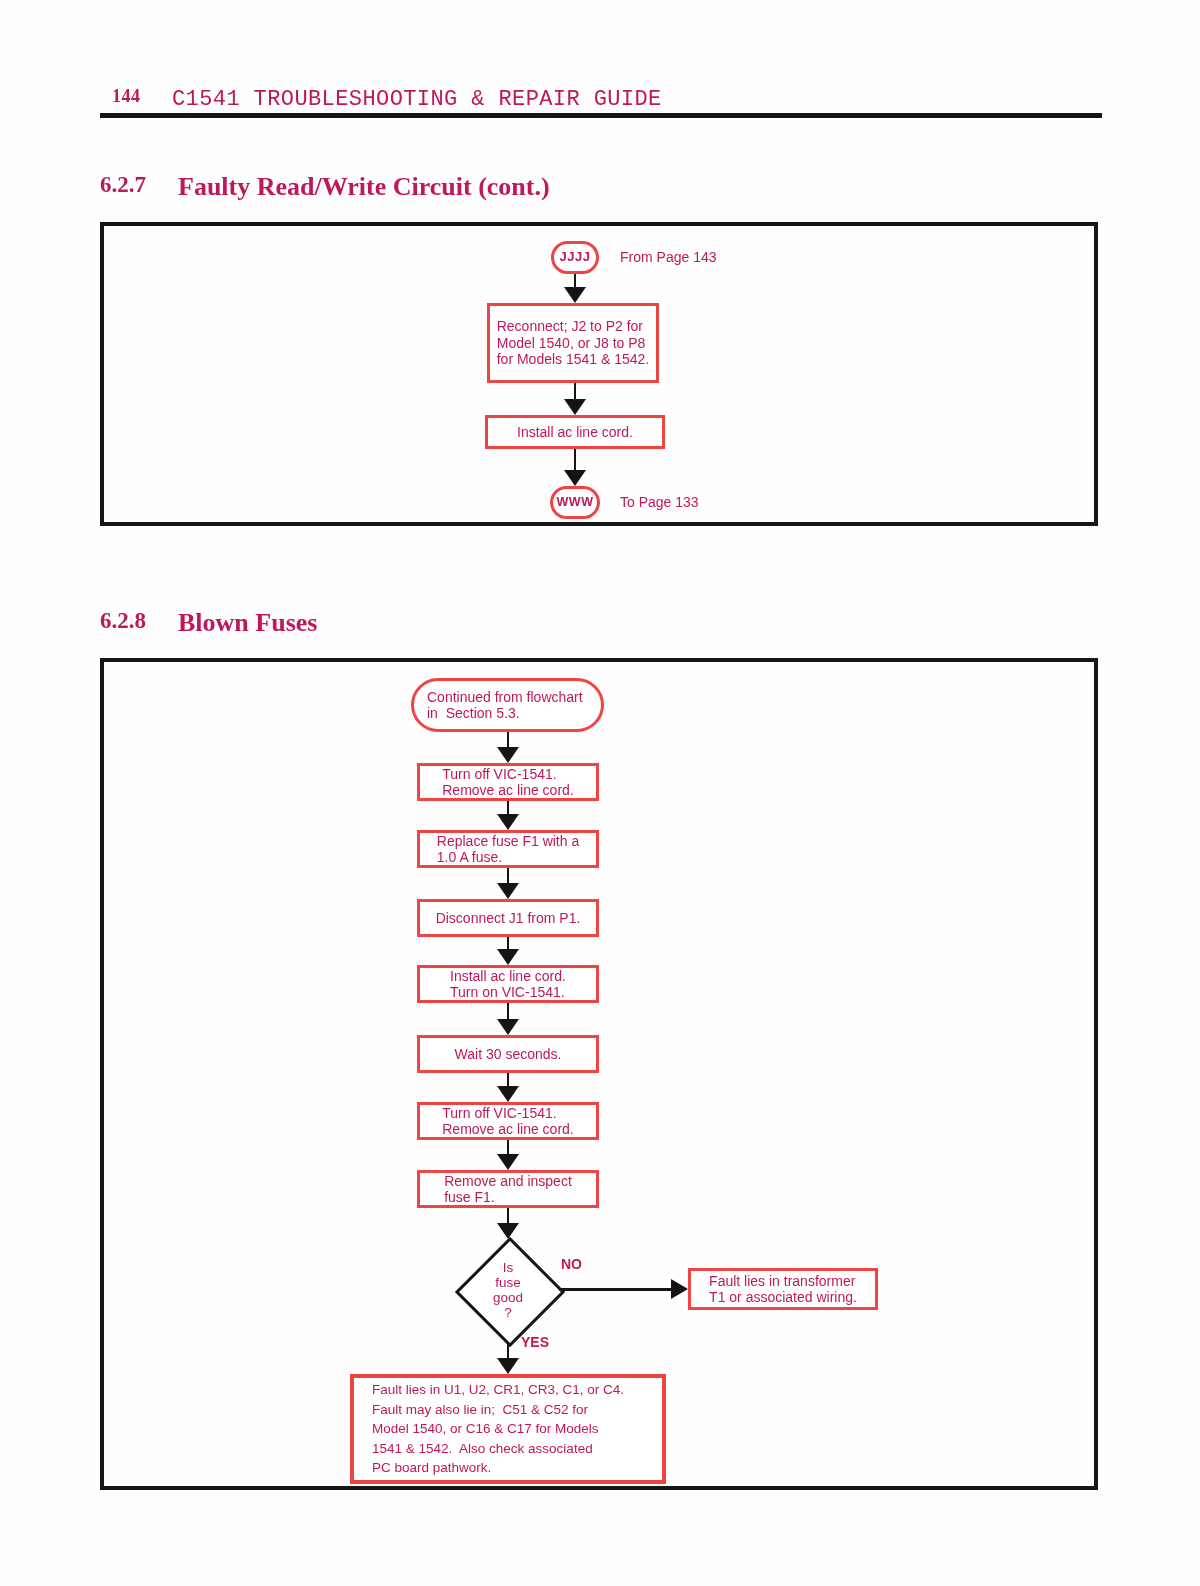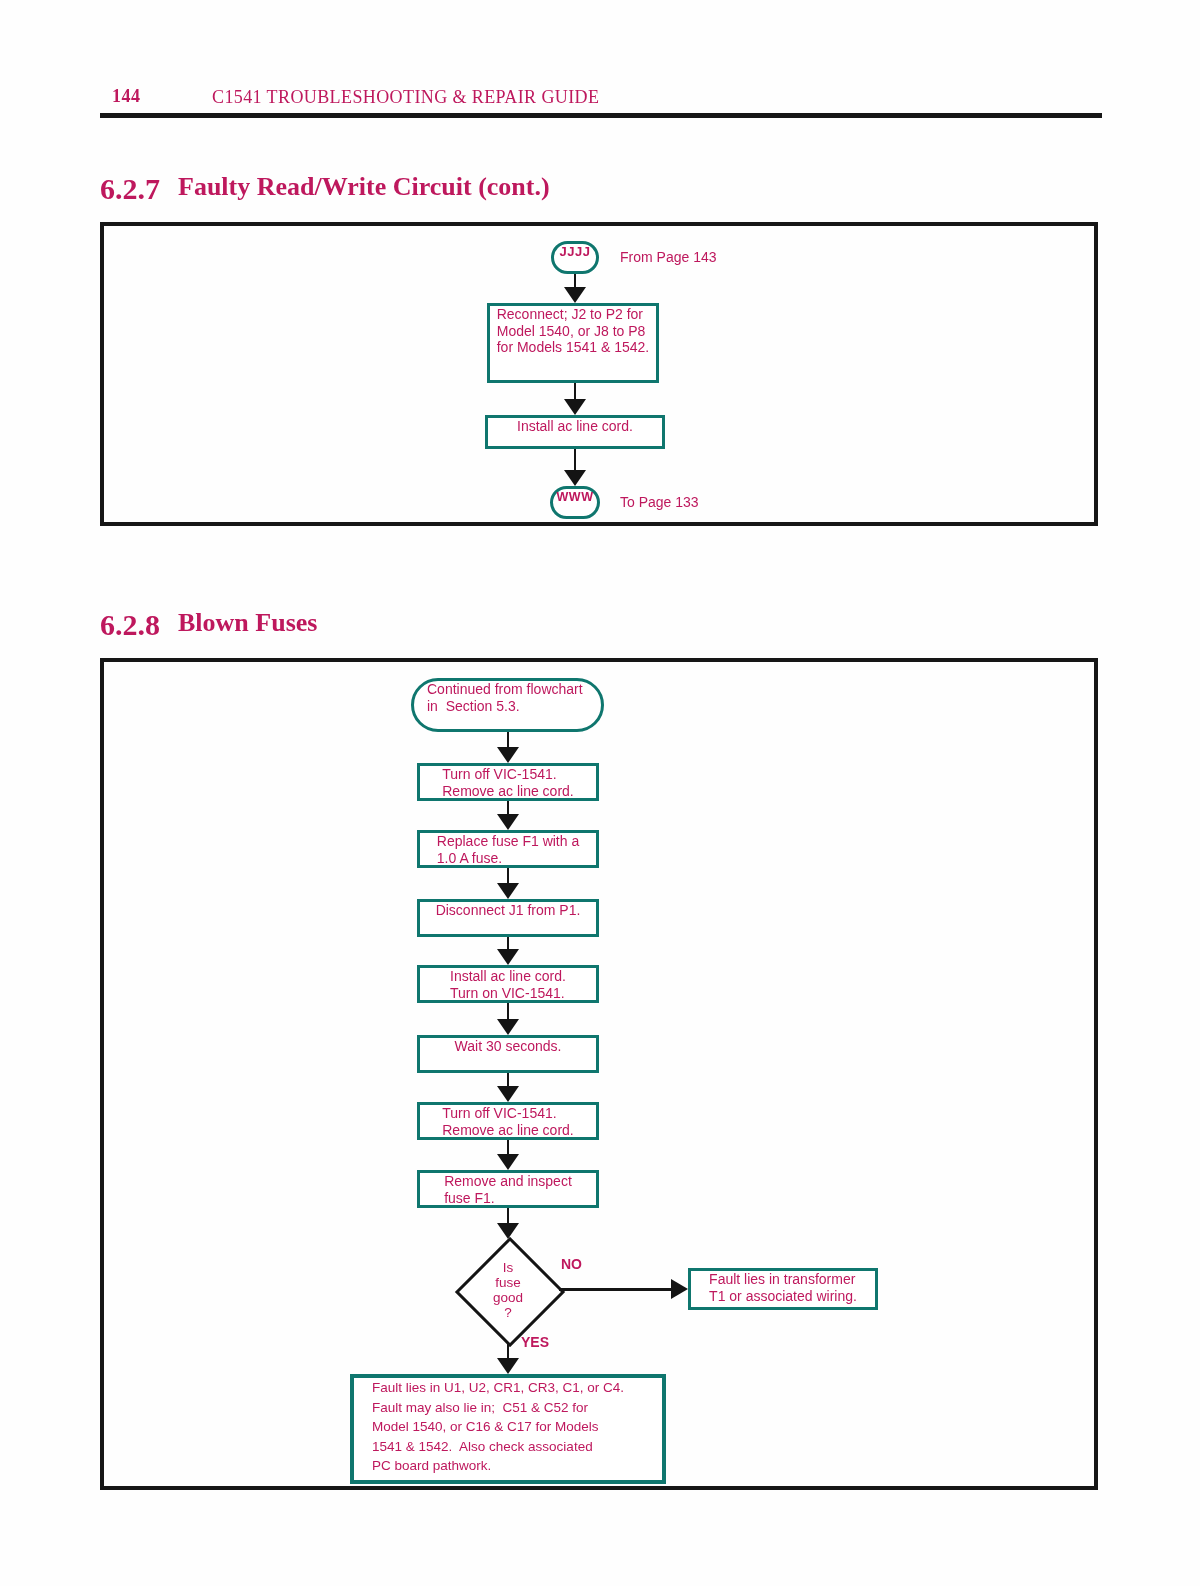--- a/index.html
+++ b/index.html
@@ -2,36 +2,36 @@
 <html><head>
 <meta charset="utf-8">
 <style>
   html,body{margin:0;padding:0;background:#ffffff;}
   .page{position:relative;width:1200px;height:1586px;background:#fefefe;overflow:hidden;
         font-family:"Liberation Sans",sans-serif;color:#be185d;padding-left:20px;}
   .abs{position:absolute;box-sizing:border-box;}
 
   
   .pagenum{left:112px;top:86px;font-family:"Liberation Serif",serif;font-weight:bold;font-size:18px;letter-spacing:.5px;}
-  .headtitle{left:172px;top:87px;font-family:Liberation Serif, serif;font-size:18px;letter-spacing:.4px;margin-left:40px;}
+  .headtitle{left:172px;top:87px;font-family:Liberation Mono, monospace;font-size:22px;letter-spacing:.4px;}
   .headrule{left:100px;top:113px;width:1002px;height:5px;background:#161616;}
 
   
-  .secnum{font-family:"Liberation Serif",serif;font-weight:bold;font-size:30px;}
+  .secnum{font-family:"Liberation Serif",serif;font-weight:bold;font-size:23px;}
   .sectitle{font-family:"Liberation Serif",serif;font-weight:bold;font-size:26px;}
   .sn1{left:100px;top:172px;} .st1{left:178px;top:172px;}
   .sn2{left:100px;top:608px;} .st2{left:178px;top:608px;}
 
   
   .frame{border:4px solid #161616;background:transparent;}
   .frame1{left:100px;top:222px;width:998px;height:304px;}
   .frame2{left:100px;top:658px;width:998px;height:832px;}
 
   
-  .fcbox{border:3px solid #0f766e;background:#fff;display:flex;align-items:flex-start;justify-content:center;
+  .fcbox{border:3px solid #ef4444;background:#fff;display:flex;align-items:center;justify-content:center;
          font-size:14px;line-height:16.5px;}
   .txt{white-space:pre;text-align:left;}
   .ctr{text-align:center;}
   .oval{border-radius:17px;font-weight:bold;font-size:13px;letter-spacing:.5px;}
   .stadium{border-radius:27px;justify-content:flex-start;padding-left:13px;}
   .fclabel{font-size:14px;}
   .bold{font-weight:bold;}
 
   
   .a{width:24px;display:flex;flex-direction:column;align-items:center;}

